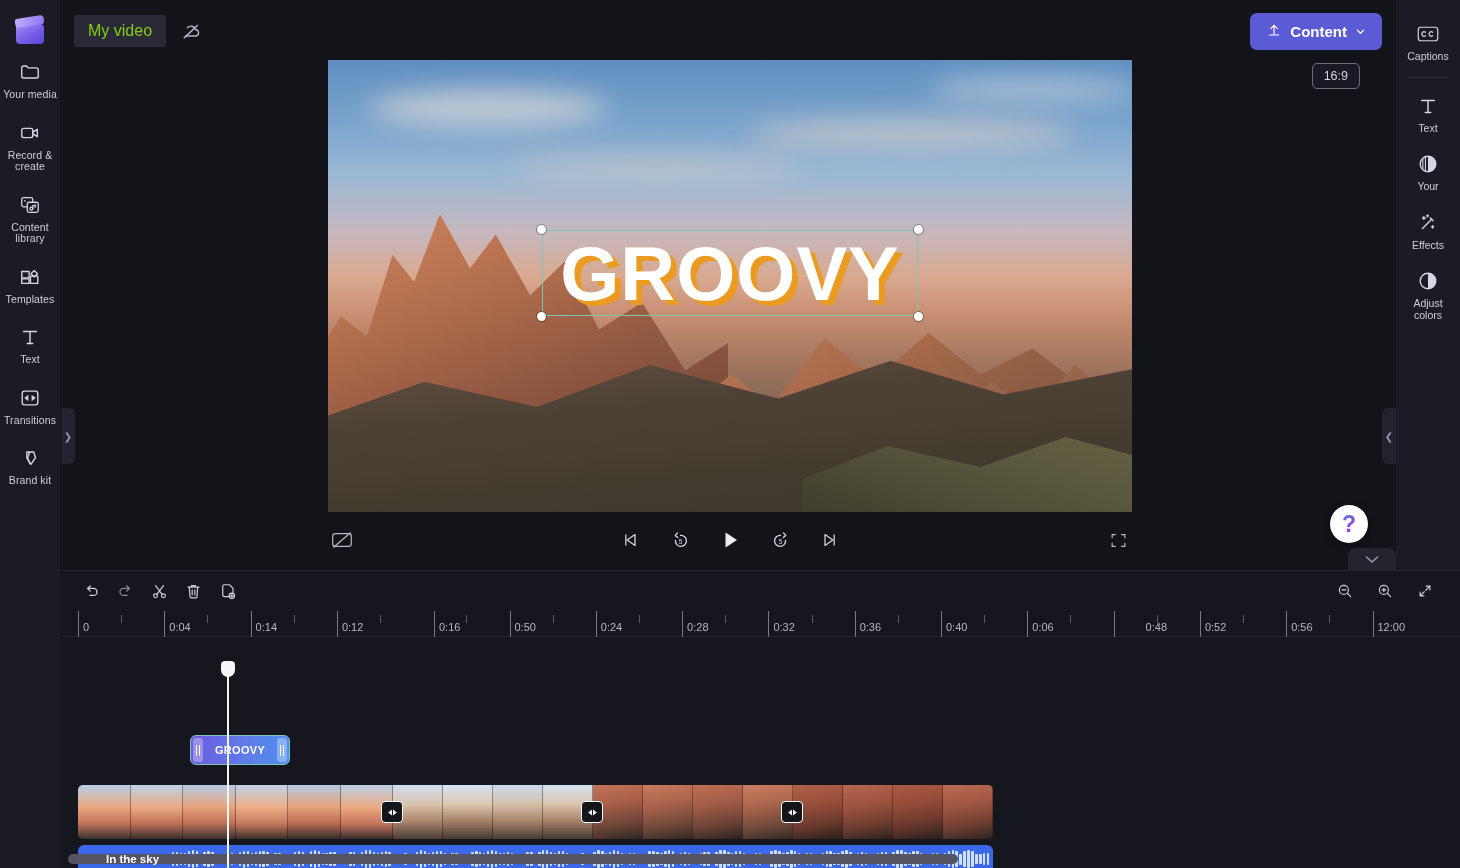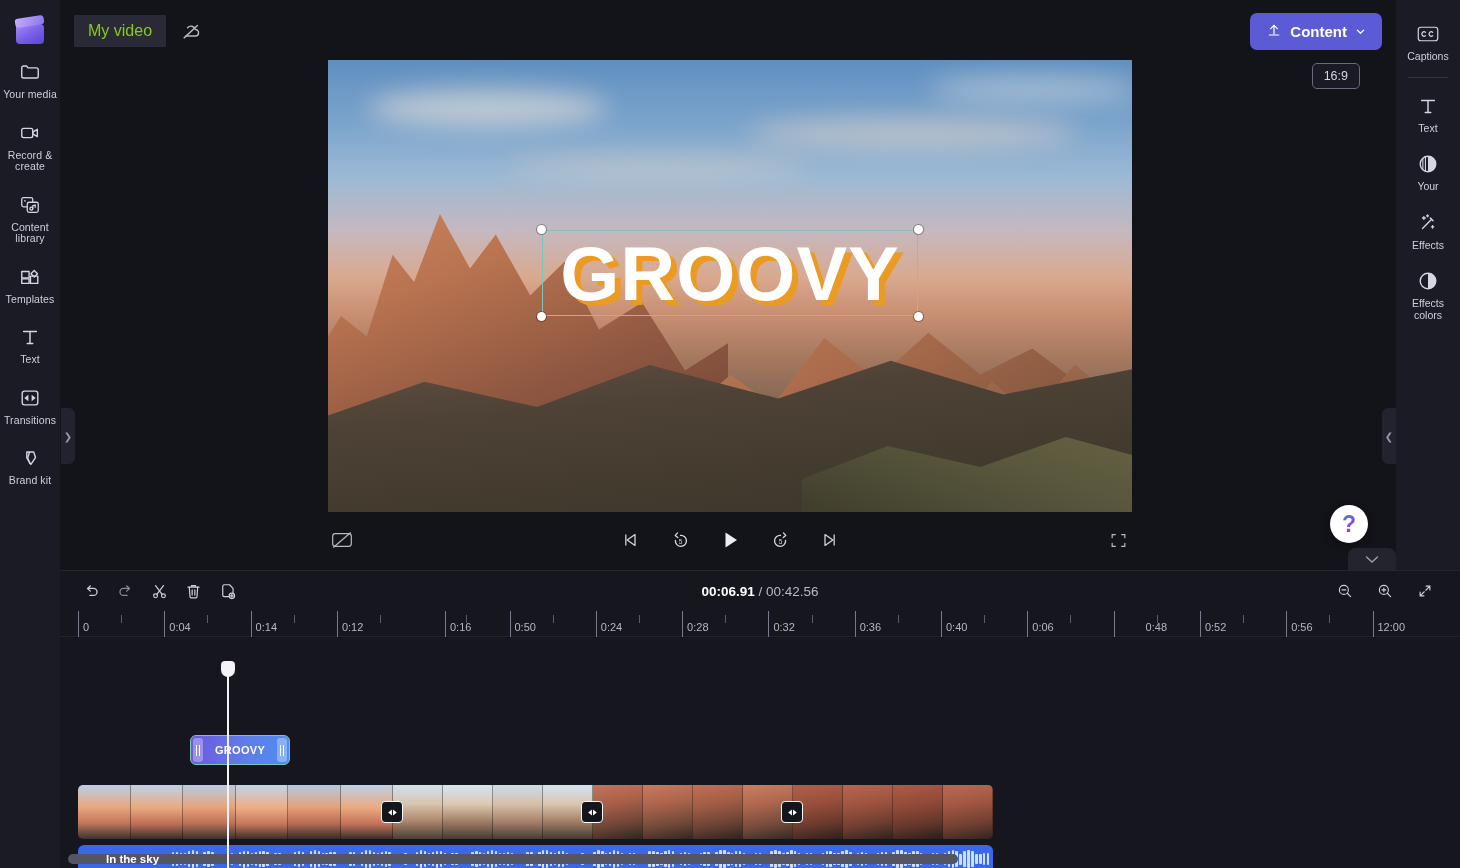--- a/index.html
+++ b/index.html
@@ -410,21 +410,21 @@
       </span>
       <span class="lbl">Effects</span>
     </div>
     <div class="r-item">
       <span class="ico">
         <svg width="22" height="22" viewBox="0 0 24 24">
             <circle cx="12" cy="12" r="8.5" fill="none" stroke="#d6d6e2" stroke-width="1.5"></circle>
             <path d="M12 3.5a8.5 8.5 0 0 1 0 17z" fill="#d6d6e2"></path>
           </svg>
       </span>
-      <span class="lbl">Effects colors</span>
+      <span class="lbl">Adjust colors</span>
     </div>
   </div>
 
   <div class="topbar">
     <div class="title-chip">My video</div>
     <div class="cloud-off">
       <svg width="22" height="22" viewBox="0 0 24 24" fill="none" stroke="#b9b9c8" stroke-width="1.5" stroke-linecap="round" stroke-linejoin="round">
         <path d="M6.5 17.5h10a3.6 3.6 0 0 0 .3-7.2A5 5 0 0 0 8.2 8.4"></path>
         <path d="M4.5 19.5L19 6"></path>
       </svg>
@@ -565,25 +565,20 @@
           </svg>
       </div>
       <div class="tl-btn">
         <svg width="19" height="19" viewBox="0 0 24 24" fill="none" stroke="#cfcfdb" stroke-width="1.5" stroke-linejoin="round">
             <path d="M8 3.5h6.5L19 8v8.5a2 2 0 0 1-2 2H8a2 2 0 0 1-2-2v-11a2 2 0 0 1 2-2z"></path>
             <circle cx="17.5" cy="17.5" r="3.4" fill="#16161e"></circle>
             <path d="M17.5 15.7v3.6M15.7 17.5h3.6" stroke-linecap="round"></path>
           </svg>
       </div>
 
-      <div class="tl-time">
-        <span class="cur">00:06.91</span>
-        <span class="tot">/</span>
-        <span class="tot">00:42.56</span>
-      </div>
 
       <div class="tl-right">
         <div class="tl-btn">
           <svg width="18" height="18" viewBox="0 0 24 24" fill="none" stroke="#cfcfdb" stroke-width="1.5" stroke-linecap="round">
               <circle cx="10.5" cy="10.5" r="6"></circle>
               <path d="M15 15l4.5 4.5M8 10.5h5"></path>
             </svg>
         </div>
         <div class="tl-btn">
           <svg width="18" height="18" viewBox="0 0 24 24" fill="none" stroke="#cfcfdb" stroke-width="1.5" stroke-linecap="round">
@@ -602,21 +597,21 @@
 
     <div class="ruler" id="ruler">
         <div class="tick" style="left: 18px;">0</div>
         <div class="minor" style="left: 61.15px;"></div>
         <div class="tick" style="left: 104.3px;">0:04</div>
         <div class="minor" style="left: 147.45px;"></div>
         <div class="tick" style="left: 190.6px;">0:14</div>
         <div class="minor" style="left: 233.75px;"></div>
         <div class="tick" style="left: 276.9px;">0:12</div>
         <div class="minor" style="left: 320.05px;"></div>
-        <div class="tick" style="left: 385px; text-align: center;">0:16</div>
+        <div class="tick" style="left: 374px; text-align: center;">0:16</div>
         <div class="minor" style="left: 406.35px;"></div>
         <div class="tick" style="left: 449.5px;">0:50</div>
         <div class="minor" style="left: 492.65px;"></div>
         <div class="tick" style="left: 535.8px;">0:24</div>
         <div class="minor" style="left: 578.95px;"></div>
         <div class="tick" style="left: 622.1px;">0:28</div>
         <div class="minor" style="left: 665.25px;"></div>
         <div class="tick" style="left: 708.4px;">0:32</div>
         <div class="minor" style="left: 751.55px;"></div>
         <div class="tick" style="left: 794.7px;">0:36</div>

